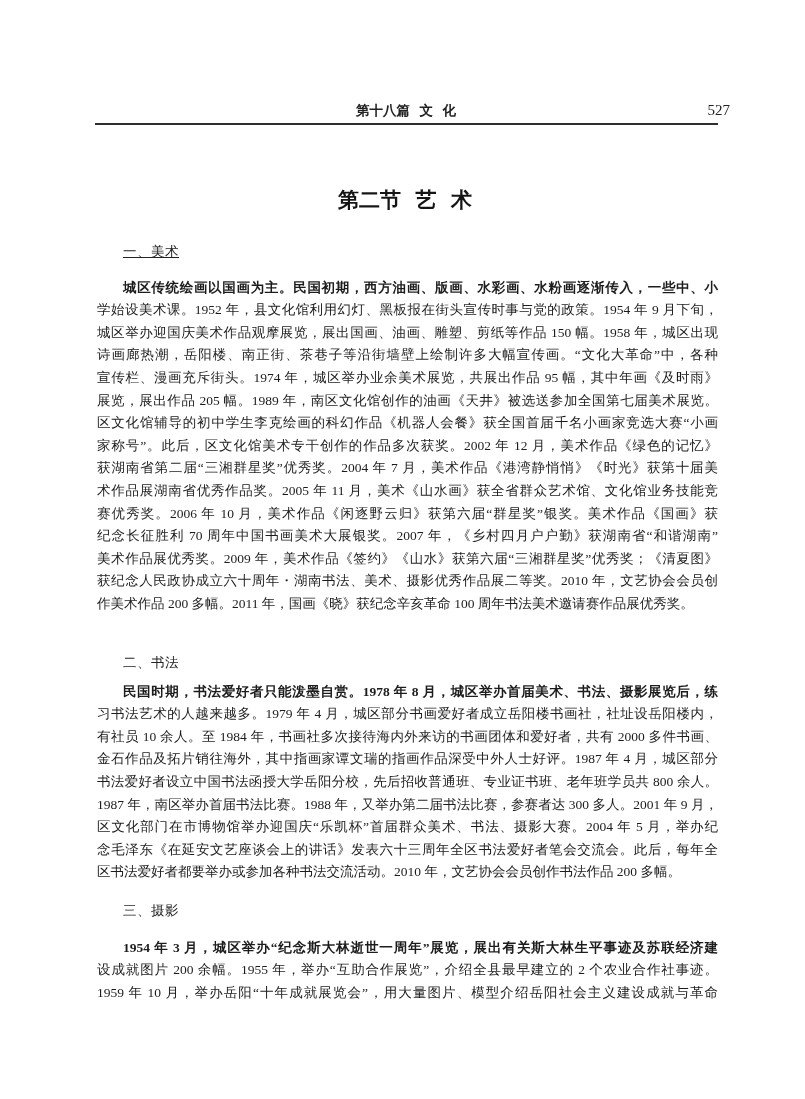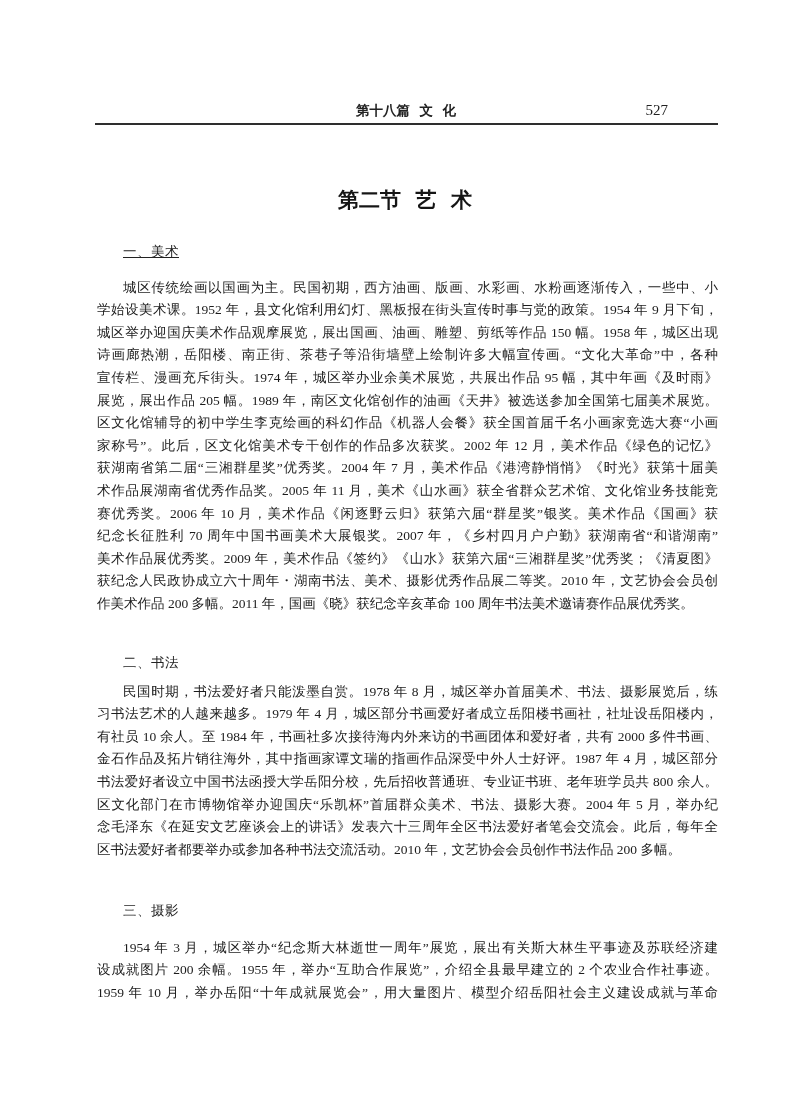--- a/index.html
+++ b/index.html
@@ -23,21 +23,21 @@
       text-align: center;
       font-family: "DejaVu Sans", "Liberation Sans", sans-serif;
       font-weight: bold;
       font-size: 13.5px;
       line-height: 18px;
       white-space: pre;
       color: #222;
     }
     .page-number {
       position: absolute;
-      left: 624px;
+      left: 686px;
       width: 44px;
       top: 101px;
       text-align: right;
       font-family: "Liberation Serif", "DejaVu Serif", serif;
       font-size: 15px;
       line-height: 18px;
       color: #222;
     }
     .header-rule {
       position: absolute;
@@ -79,20 +79,21 @@
       height: 22.6px;
       line-height: 22.6px;
       font-size: 13.5px;
       text-align: justify;
       text-align-last: justify;
       text-justify: inter-character;
       overflow: visible;
     }
     .para .line.first {
       padding-left: 26px;
+      font-weight: bold;
     }
     .para .line.last {
       text-align-last: left;
     }
     #sub-1 { top: 243px; text-decoration: underline; }
     #para-1 { top: 276.7px; }
     #sub-2 { top: 654px; }
     #para-2 { top: 680.7px; }
     #sub-3 { top: 902px; }
     #para-3 { top: 936.7px; }
@@ -125,20 +126,21 @@
     <div class="line last">作美术作品 200 多幅。2011 年，国画《晓》获纪念辛亥革命 100 周年书法美术邀请赛作品展优秀奖。</div>
   </div>
 
 <div class="subheading" id="sub-2">二、书法</div>
 <div class="para" id="para-2">
     <div class="line first">民国时期，书法爱好者只能泼墨自赏。1978 年 8 月，城区举办首届美术、书法、摄影展览后，练</div>
     <div class="line">习书法艺术的人越来越多。1979 年 4 月，城区部分书画爱好者成立岳阳楼书画社，社址设岳阳楼内，</div>
     <div class="line">有社员 10 余人。至 1984 年，书画社多次接待海内外来访的书画团体和爱好者，共有 2000 多件书画、</div>
     <div class="line">金石作品及拓片销往海外，其中指画家谭文瑞的指画作品深受中外人士好评。1987 年 4 月，城区部分</div>
     <div class="line">书法爱好者设立中国书法函授大学岳阳分校，先后招收普通班、专业证书班、老年班学员共 800 余人。</div>
+    <div class="line">1987 年，南区举办首届书法比赛。1988 年，又举办第二届书法比赛，参赛者达 300 多人。2001 年 9 月，</div>
     <div class="line">区文化部门在市博物馆举办迎国庆“乐凯杯”首届群众美术、书法、摄影大赛。2004 年 5 月，举办纪</div>
     <div class="line">念毛泽东《在延安文艺座谈会上的讲话》发表六十三周年全区书法爱好者笔会交流会。此后，每年全</div>
     <div class="line last">区书法爱好者都要举办或参加各种书法交流活动。2010 年，文艺协会会员创作书法作品 200 多幅。</div>
   </div>
 
 <div class="subheading" id="sub-3">三、摄影</div>
 <div class="para" id="para-3">
     <div class="line first">1954 年 3 月，城区举办“纪念斯大林逝世一周年”展览，展出有关斯大林生平事迹及苏联经济建</div>
     <div class="line">设成就图片 200 余幅。1955 年，举办“互助合作展览”，介绍全县最早建立的 2 个农业合作社事迹。</div>
     <div class="line">1959 年 10 月，举办岳阳“十年成就展览会”，用大量图片、模型介绍岳阳社会主义建设成就与革命</div>

